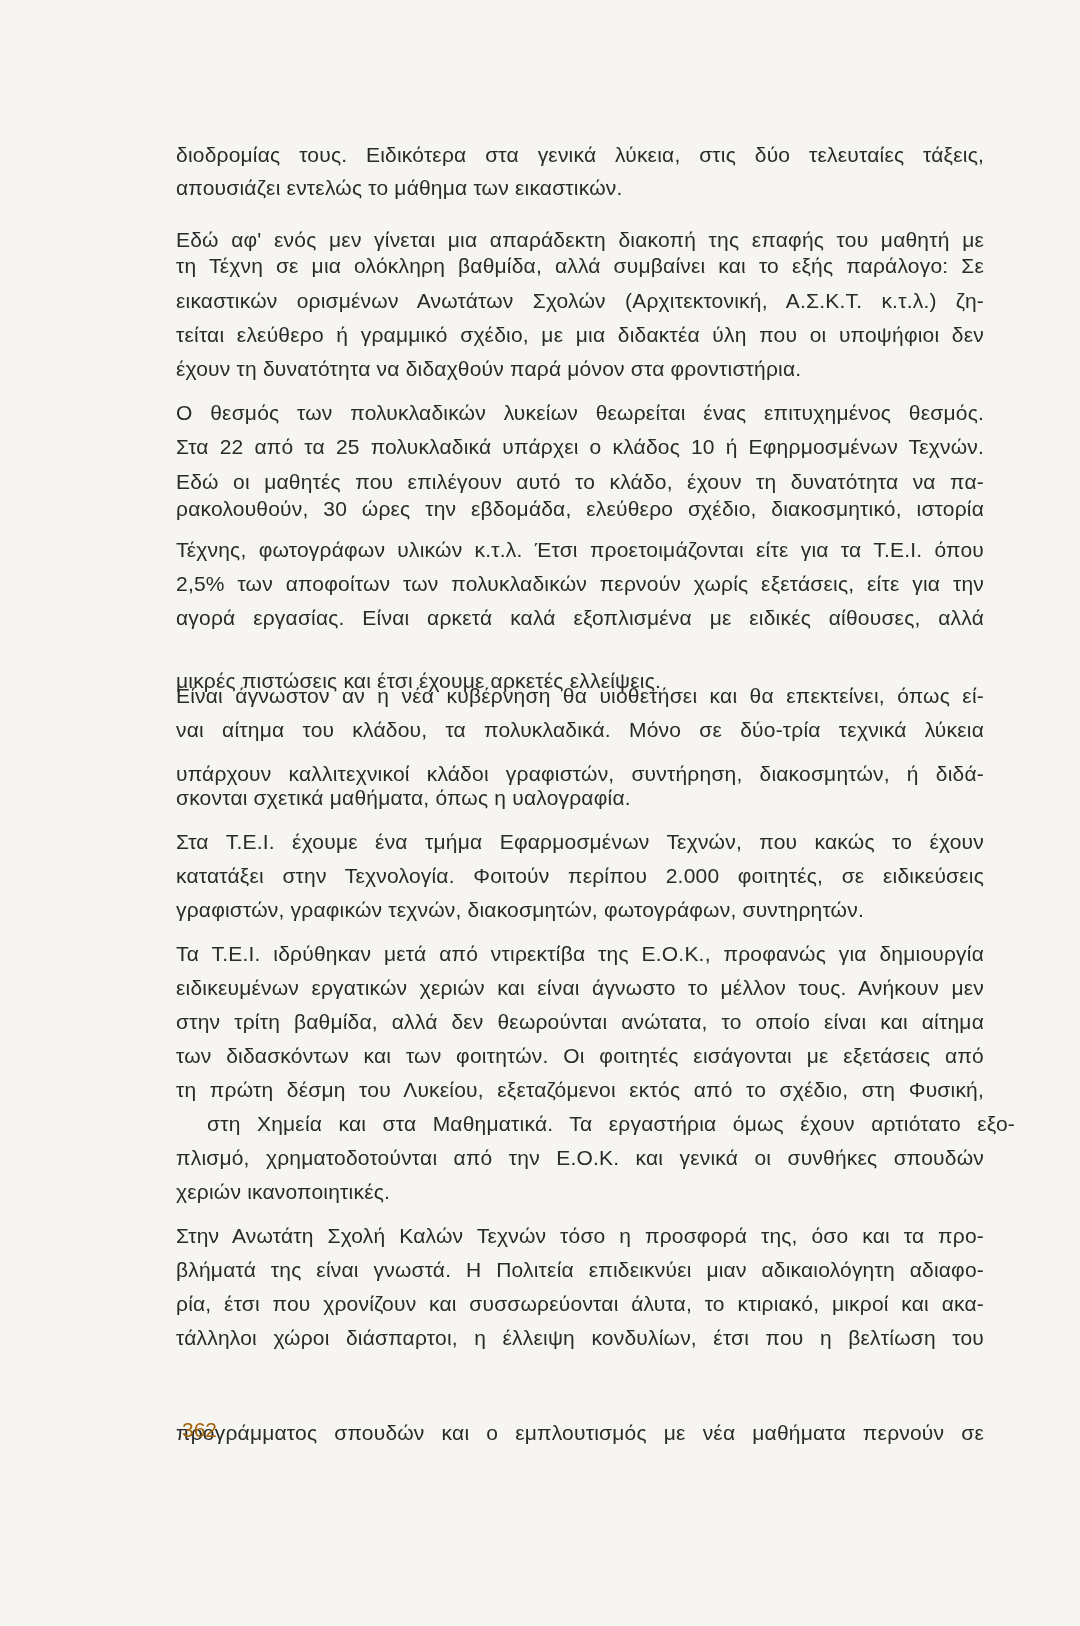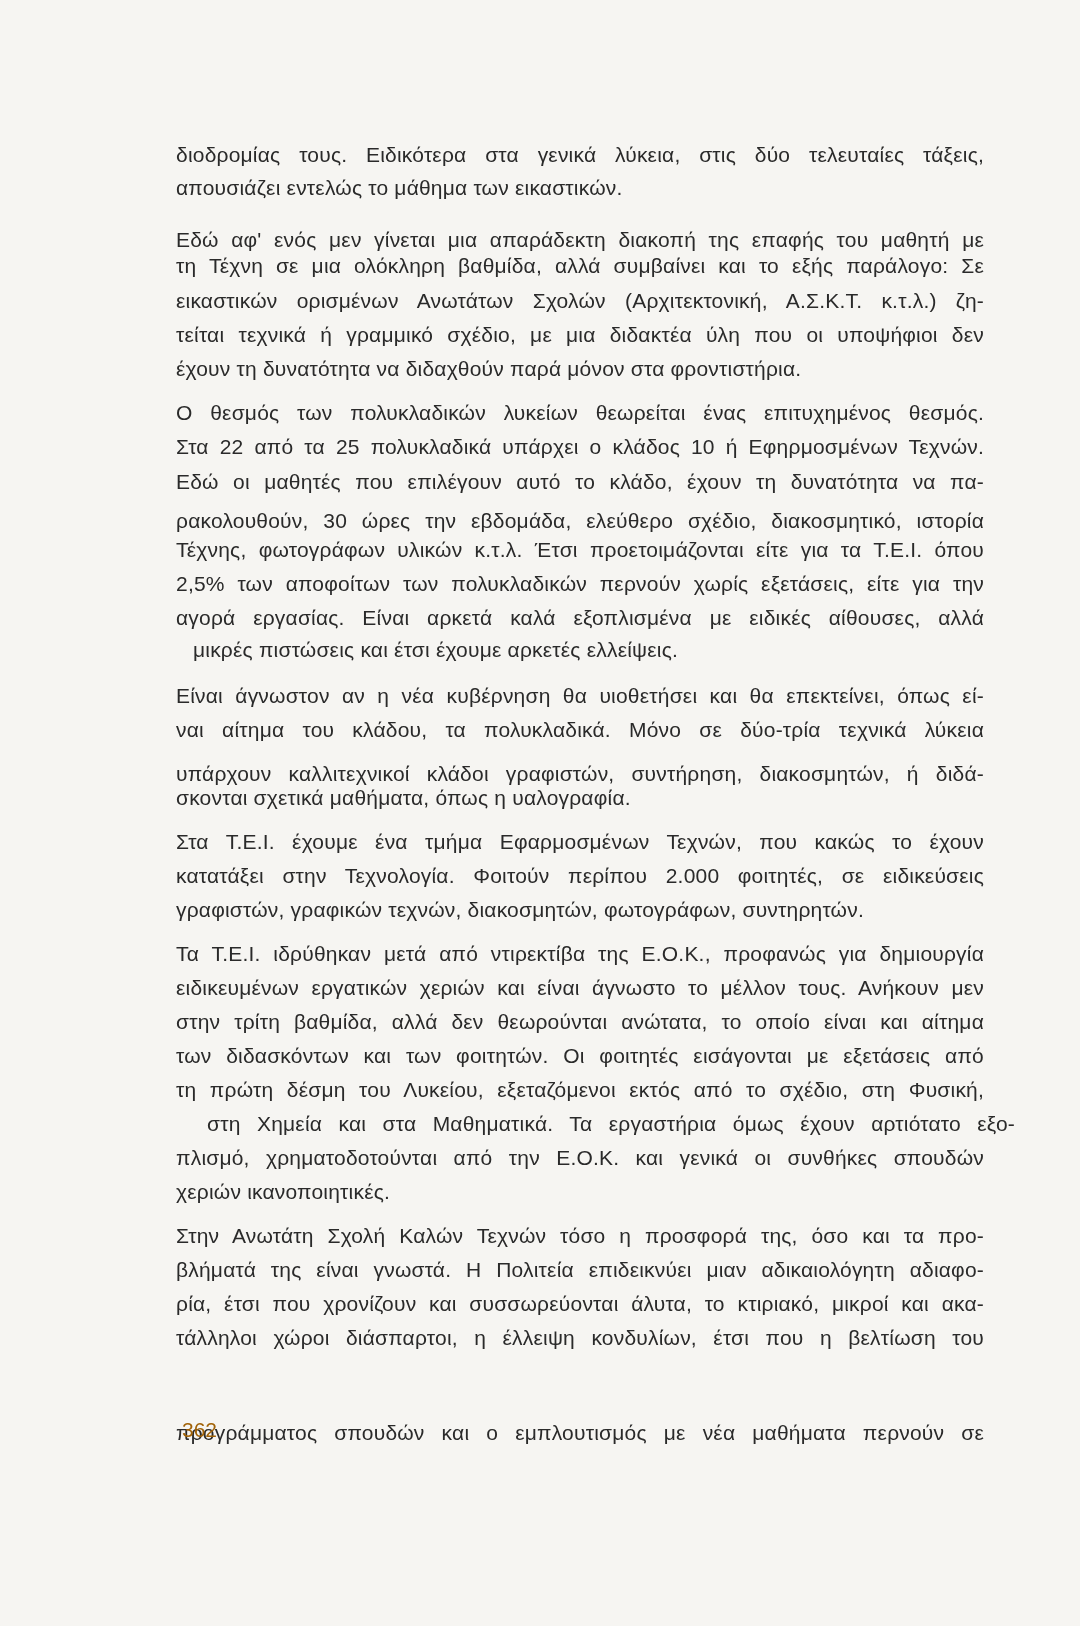--- a/index.html
+++ b/index.html
@@ -49,31 +49,31 @@
 
 <div class="page">
   <div class="text-block" style="top:0;">
 
     <div class="line" style="top:138px;">διοδρομίας τους. Ειδικότερα στα γενικά λύκεια, στις δύο τελευταίες τάξεις,</div>
     <div class="line last" style="top:171px;">απουσιάζει εντελώς το μάθημα των εικαστικών.</div>
 
     <div class="line" style="top:215px;margin-top:8px;">Εδώ αφ' ενός μεν γίνεται μια απαράδεκτη διακοπή της επαφής του μαθητή με</div>
     <div class="line" style="top:249px;">τη Τέχνη σε μια ολόκληρη βαθμίδα, αλλά συμβαίνει και το εξής παράλογο: Σε</div>
     <div class="line" style="top:284px;">εικαστικών ορισμένων Ανωτάτων Σχολών (Αρχιτεκτονική, Α.Σ.Κ.Τ. κ.τ.λ.) ζη-</div>
-    <div class="line" style="top:318px;">τείται τεχνικά ή γραμμικό σχέδιο, με μια διδακτέα ύλη που οι υποψήφιοι δεν</div>
+    <div class="line" style="top:318px;">τείται ελεύθερο ή γραμμικό σχέδιο, με μια διδακτέα ύλη που οι υποψήφιοι δεν</div>
     <div class="line last" style="top:352px;">έχουν τη δυνατότητα να διδαχθούν παρά μόνον στα φροντιστήρια.</div>
 
     <div class="line" style="top:396px;">Ο θεσμός των πολυκλαδικών λυκείων θεωρείται ένας επιτυχημένος θεσμός.</div>
     <div class="line" style="top:430px;">Στα 22 από τα 25 πολυκλαδικά υπάρχει ο κλάδος 10 ή Εφηρμοσμένων Τεχνών.</div>
     <div class="line" style="top:465px;">Εδώ οι μαθητές  που επιλέγουν αυτό το κλάδο, έχουν τη δυνατότητα να πα-</div>
-    <div class="line" style="top:504px;">ρακολουθούν, 30 ώρες την εβδομάδα, ελεύθερο σχέδιο, διακοσμητικό, ιστορία</div>
+    <div class="line" style="top:492px;">ρακολουθούν, 30 ώρες την εβδομάδα, ελεύθερο σχέδιο, διακοσμητικό, ιστορία</div>
     <div class="line" style="top:533px;">Τέχνης, φωτογράφων υλικών κ.τ.λ. Έτσι προετοιμάζονται είτε για τα Τ.Ε.Ι. όπου</div>
     <div class="line" style="top:567px;">2,5% των αποφοίτων των πολυκλαδικών περνούν χωρίς εξετάσεις, είτε για την</div>
     <div class="line" style="top:601px;">αγορά εργασίας. Είναι αρκετά καλά εξοπλισμένα με ειδικές αίθουσες, αλλά</div>
-    <div class="line last" style="top:633px;margin-left:17px;">μικρές πιστώσεις και έτσι έχουμε αρκετές ελλείψεις.</div>
+    <div class="line last" style="top:664px;">μικρές πιστώσεις και έτσι έχουμε αρκετές ελλείψεις.</div>
 
     <div class="line" style="top:679px;">Είναι άγνωστον αν η νέα κυβέρνηση θα υιοθετήσει και θα επεκτείνει, όπως εί-</div>
     <div class="line" style="top:713px;">ναι αίτημα του κλάδου, τα πολυκλαδικά. Μόνο σε δύο-τρία τεχνικά λύκεια</div>
     <div class="line" style="top:747px;margin-top:10px;">υπάρχουν καλλιτεχνικοί κλάδοι γραφιστών, συντήρηση, διακοσμητών, ή διδά-</div>
     <div class="line last" style="top:781px;">σκονται σχετικά μαθήματα, όπως η υαλογραφία.</div>
 
     <div class="line" style="top:825px;">Στα Τ.Ε.Ι. έχουμε ένα τμήμα Εφαρμοσμένων Τεχνών, που κακώς το έχουν</div>
     <div class="line" style="top:859px;">κατατάξει στην Τεχνολογία. Φοιτούν περίπου 2.000 φοιτητές, σε ειδικεύσεις</div>
     <div class="line last" style="top:893px;">γραφιστών, γραφικών τεχνών, διακοσμητών, φωτογράφων, συντηρητών.</div>
 

